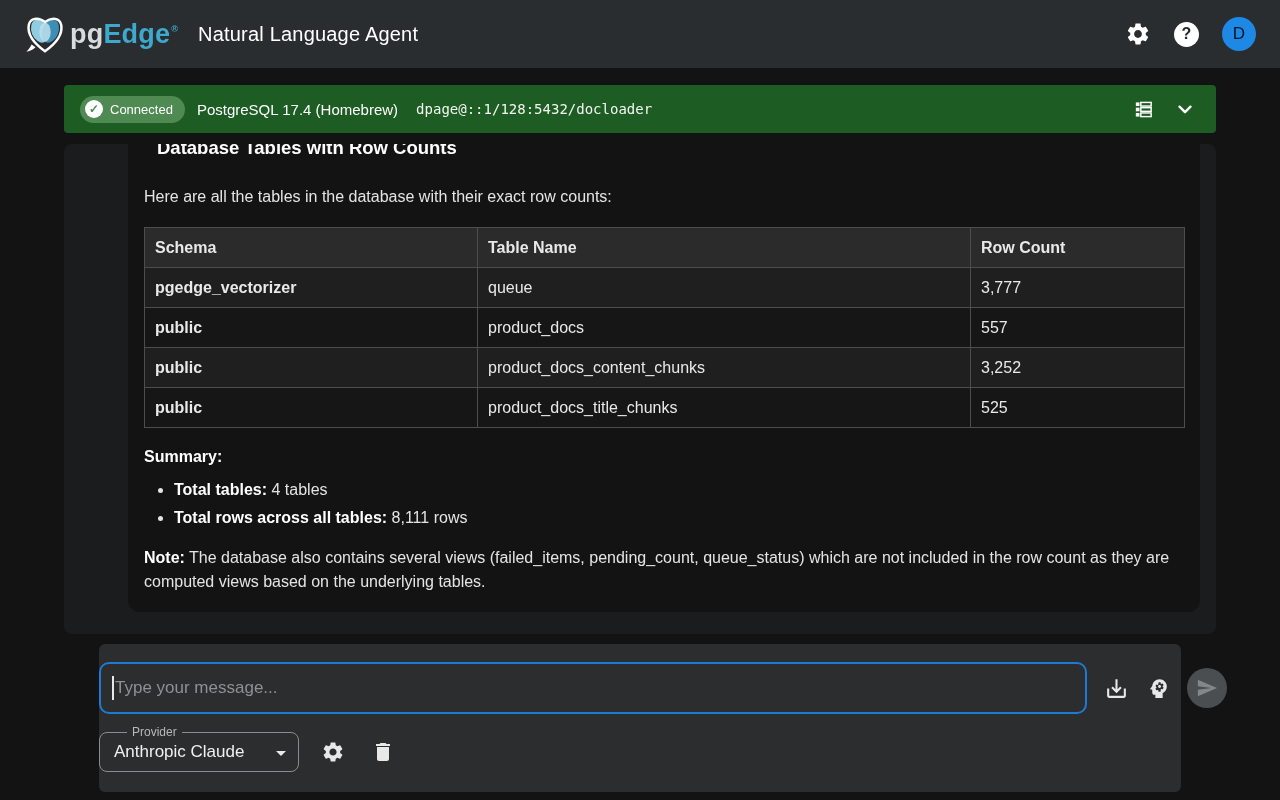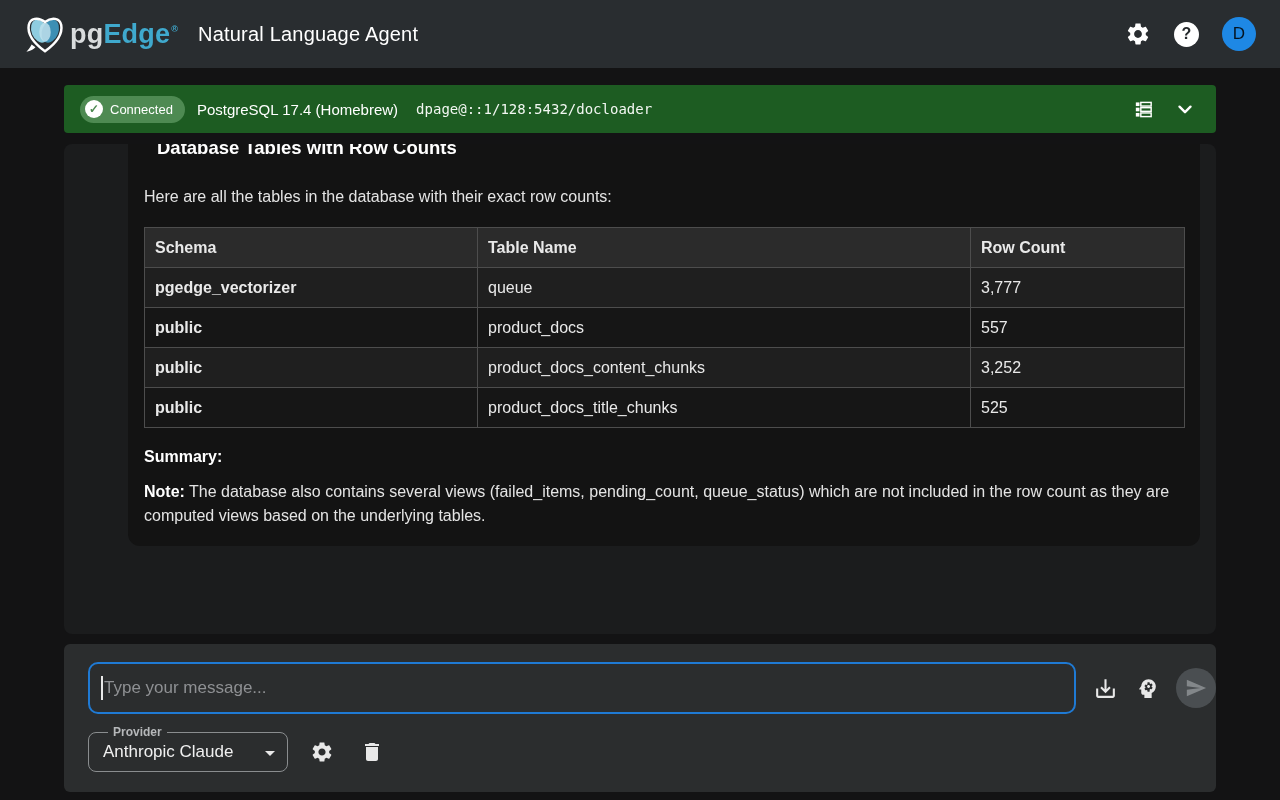--- a/index.html
+++ b/index.html
@@ -44,31 +44,31 @@
   .db-table tbody tr:nth-child(even) { background:var(--table-row-even,#161616); }
   .db-table td.schema-cell { font-weight:700; }
   .summary-heading { margin:0 0 14px; font-size:16px; font-weight:700; color:#fff; }
   ul.summary-list { margin:0 0 18px; padding-left:30px; }
   ul.summary-list li { margin-bottom:8px; font-size:16px; line-height:20px; color:#e4e4e4; }
   ul.summary-list li strong { color:#fff; }
   .note { margin:0; font-size:16px; line-height:24px; color:#e4e4e4; max-width:1036px; }
   .note strong { color:#fff; }
 
   
-  .composer { margin:10px 64px 0; height:148px; background:var(--composer-bg,#2b2d2e); border-radius:6px; padding:18px 24px 0; }
+  .composer { margin:10px 99px 0; height:148px; background:var(--composer-bg,#2b2d2e); border-radius:6px; padding:18px 0 0; }
   .compose-row { display:flex; align-items:center; }
   .input-wrap { position:relative; flex:0 0 988px; }
   .message-input { width:988px; height:52px; background:transparent; border:2px solid var(--accent-blue,#1f7ad4); border-radius:10px; padding:0 14px; font-size:17px; color:#fff; outline:none; }
   .message-input::placeholder { color:#8e9093; }
   .caret-bar { position:absolute; left:13px; top:14px; width:2px; height:24px; background:#e8e8e8; }
   .composer-icons { display:flex; align-items:center; margin-left:12px; gap:8px; }
   .send-btn { width:40px; height:40px; border-radius:50%; background:var(--send-disabled-bg,#4a4e51); display:flex; align-items:center; justify-content:center; border:none; margin-left:4px; cursor:default; }
   .selects-row { display:flex; align-items:center; margin-top:18px; }
   .select { position:relative; height:40px; border:1px solid #8a8d8f; border-radius:8px; display:flex; align-items:center; padding:0 30px 0 14px; cursor:pointer; }
-  .select .label { position:absolute; top:-8px; left:19px; background:var(--composer-bg,#2b2d2e); padding:0 5px; font-size:12px; color:#b6b8ba;font-weight:bold; }
+  .select .label { position:absolute; top:-8px; left:27px; background:var(--composer-bg,#2b2d2e); padding:0 5px; font-size:12px; color:#b6b8ba; }
   .select .value { font-size:17px; color:#f0f0f0; white-space:nowrap; }
   .select .caret { position:absolute; right:5px; top:8px; color:#e8e8e8; }
   .select.provider { width:200px; }
   .select.model { margin-left:16px; width:804px; border-color:#d6d8d9; }
   .gear-small { margin-left:22px; }
   .trash-small { margin-left:26px; }
 </style>
 </head>
 <body>
 
@@ -171,20 +171,24 @@
         </tr>
         <tr>
           <td class="schema-cell">public</td>
           <td>product_docs_title_chunks</td>
           <td>525</td>
         </tr>
       </tbody>
     </table>
 
     <p class="summary-heading">Summary:</p>
+    <ul class="summary-list">
+      <li><strong>Total tables:</strong><span> 4 tables</span></li>
+      <li><strong>Total rows across all tables:</strong><span> 8,111 rows</span></li>
+    </ul>
     <p class="note"><strong>Note:</strong><span> The database also contains several views (failed_items, pending_count, queue_status) which are not included in the row count as they are computed views based on the underlying tables.</span></p>
   </div>
 </div>
 
 <div class="composer">
   <div class="compose-row">
     <div class="input-wrap">
       <input class="message-input" type="text" value="" placeholder="Type your message..." style="">
       <div class="caret-bar"></div>
     </div>

